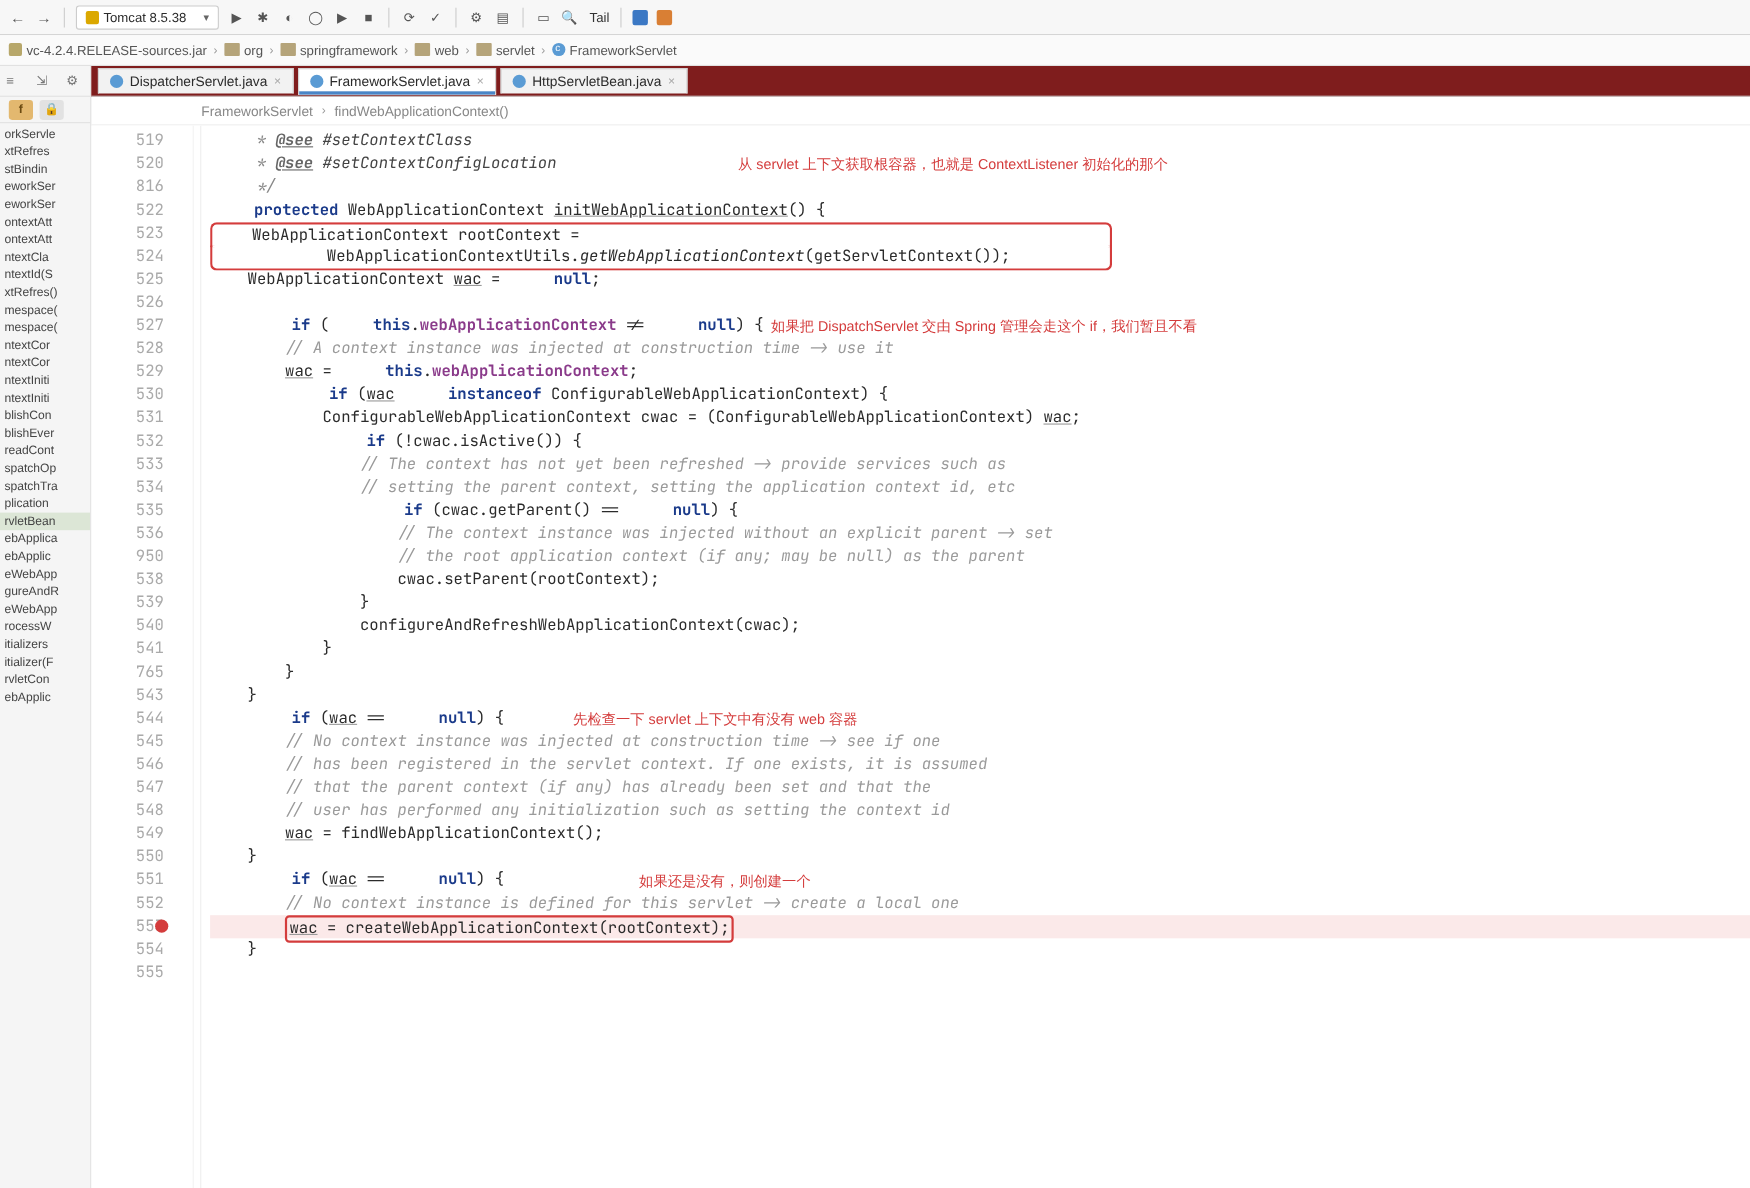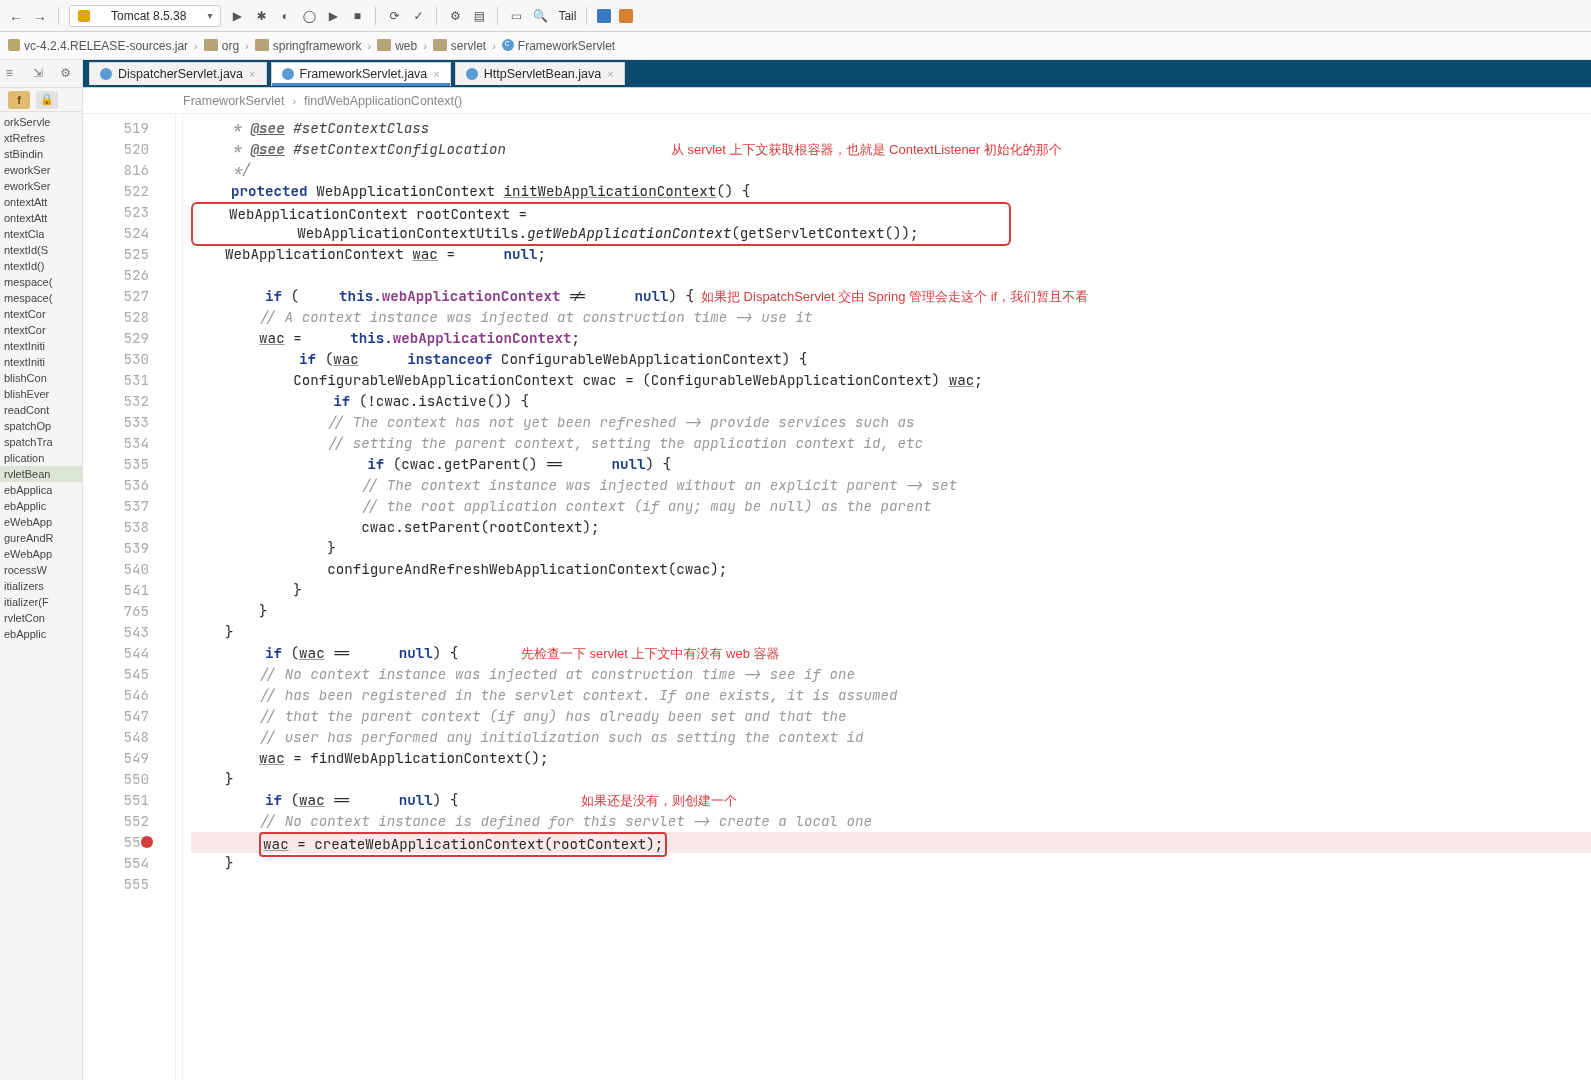--- a/index.html
+++ b/index.html
@@ -1,20 +1,20 @@
 <!DOCTYPE html>
 <html><head>
 <meta charset="utf-8">
 <style>
 * { margin:0; padding:0; box-sizing:border-box; }
 body { font-family:"Segoe UI",Arial,sans-serif; font-size:12px; background:#fff; color:#2b2b2b; overflow:hidden; width:1591px; height:1080px; }
 .toolbar { height:32px; display:flex; align-items:center; gap:8px; padding:0 8px; border-bottom:1px solid #d1d1d1; background:#f7f7f7; }
 .toolbar .ico { width:16px; height:16px; display:flex; align-items:center; justify-content:center; color:#555; cursor:pointer; }
 .toolbar .sep { width:1px; height:18px; background:#ccc; margin:0 2px; }
-.run-combo { display:flex; align-items:center; gap:21px; border:1px solid #ccc; border-radius:3px; padding:2px 8px; background:#fff; height:22px; min-width:130px; }
+.run-combo { display:flex; align-items:center; gap:4px; border:1px solid #ccc; border-radius:3px; padding:2px 8px; background:#fff; height:22px; min-width:130px; }
 .run-combo .tomcat { width:12px; height:12px; background:#dba800; border-radius:2px; }
 .run-combo .txt { font-size:12px; }
 .run-combo .chev { font-size:10px; color:#666; margin-left:auto; }
 .nav-arrow { color:#777; font-size:14px; }
 .green { color:#4e9a3a; }
 .red { color:#c74b3a; }
 .grey { color:#aaa; }
 .block-blue { width:14px;height:14px;background:#3b78c4;border-radius:2px;display:inline-block; }
 .block-org { width:14px;height:14px;background:#d97f34;border-radius:2px;display:inline-block; }
 .tail { font-size:12px; color:#333; margin-left:2px; }
@@ -30,21 +30,21 @@
 .toolstrip .top { height:28px; display:flex; align-items:center; justify-content:space-around; border-bottom:1px solid #e1e1e1; }
 .toolstrip .top .tico { width:16px;height:16px;color:#777;cursor:pointer; }
 .toolstrip .badges { height:24px; display:flex; align-items:center; gap:6px; padding:0 8px; border-bottom:1px solid #e1e1e1; }
 .badge { width:22px;height:18px;border-radius:3px;display:flex;align-items:center;justify-content:center;font-size:11px;font-weight:bold; }
 .badge-f { background:#e3b86f;color:#6b4a11; }
 .badge-lock { background:#e2e2e2;color:#9a6a3a; }
 .structure { overflow:hidden; flex:1; padding-top:2px; }
 .s-item { font-size:11px; color:#444; padding:2px 4px; white-space:nowrap; overflow:hidden; text-overflow:clip; cursor:pointer; }
 .s-item.sel { background:#dce6d6; }
 .editor-area { flex:1; display:flex; flex-direction:column; min-width:0; }
-.tabs-row { height:28px; display:flex; align-items:center; background:#0c4a6e; border-bottom:1px solid #d1d1d1; padding-left:6px; }
+.tabs-row { height:28px; display:flex; align-items:center; background:#7f1d1d; border-bottom:1px solid #d1d1d1; padding-left:6px; }
 .tab { display:flex; align-items:center; gap:6px; padding:4px 10px; border:1px solid #d1d1d1; border-bottom:none; background:#f2f2f2; margin-right:4px; font-size:12.5px; }
 .tab.active { background:#fff; border-bottom:1px solid #fff; position:relative; }
 .tab.active::after { content:""; position:absolute; left:0; right:0; bottom:-1px; height:3px; background:#4a86c7; }
 .tab .close { color:#aaa; font-size:11px; cursor:pointer; }
 .context { height:26px; display:flex; align-items:center; gap:8px; padding:0 12px 0 100px; color:#888; font-size:12.5px; border-bottom:1px solid #eee; }
 .code-wrap { display:flex; flex:1; overflow:hidden; font-family:"JetBrains Mono","Consolas",monospace; font-size:14.2px; line-height:21px; position:relative; }
 .gutter { width:92px; text-align:right; color:#aaa; background:#fff; padding-top:4px; user-select:none; position:relative; }
 .gutter .ln { padding-right:26px; height:21px; position:relative; }
 .gutter .mark { position:absolute; left:58px; width:12px; height:12px; top:4px; }
 .fold-col { width:8px; border-right:1px solid #eee; border-left:1px solid #eee; background:#fff; }
@@ -141,21 +141,21 @@
     <div class="structure" id="structure">
         <div class="s-item">orkServle</div>
         <div class="s-item">xtRefres</div>
         <div class="s-item">stBindin</div>
         <div class="s-item">eworkSer</div>
         <div class="s-item">eworkSer</div>
         <div class="s-item">ontextAtt</div>
         <div class="s-item">ontextAtt</div>
         <div class="s-item">ntextCla</div>
         <div class="s-item">ntextId(S</div>
-        <div class="s-item">ntextId()</div>
+        <div class="s-item">xtRefres()</div>
         <div class="s-item">mespace(</div>
         <div class="s-item">mespace(</div>
         <div class="s-item">ntextCor</div>
         <div class="s-item">ntextCor</div>
         <div class="s-item">ntextIniti</div>
         <div class="s-item">ntextIniti</div>
         <div class="s-item">blishCon</div>
         <div class="s-item">blishEver</div>
         <div class="s-item">readCont</div>
         <div class="s-item">spatchOp</div>
@@ -211,21 +211,21 @@
           <div class="ln">527</div>
           <div class="ln">528</div>
           <div class="ln">529</div>
           <div class="ln">530</div>
           <div class="ln">531</div>
           <div class="ln">532</div>
           <div class="ln">533</div>
           <div class="ln">534</div>
           <div class="ln">535</div>
           <div class="ln">536</div>
-          <div class="ln">537</div>
+          <div class="ln">950</div>
           <div class="ln">538</div>
           <div class="ln">539</div>
           <div class="ln">540</div>
           <div class="ln">541</div>
           <div class="ln">765</div>
           <div class="ln">543</div>
           <div class="ln">544</div>
           <div class="ln">545</div>
           <div class="ln">546</div>
           <div class="ln">547</div>

